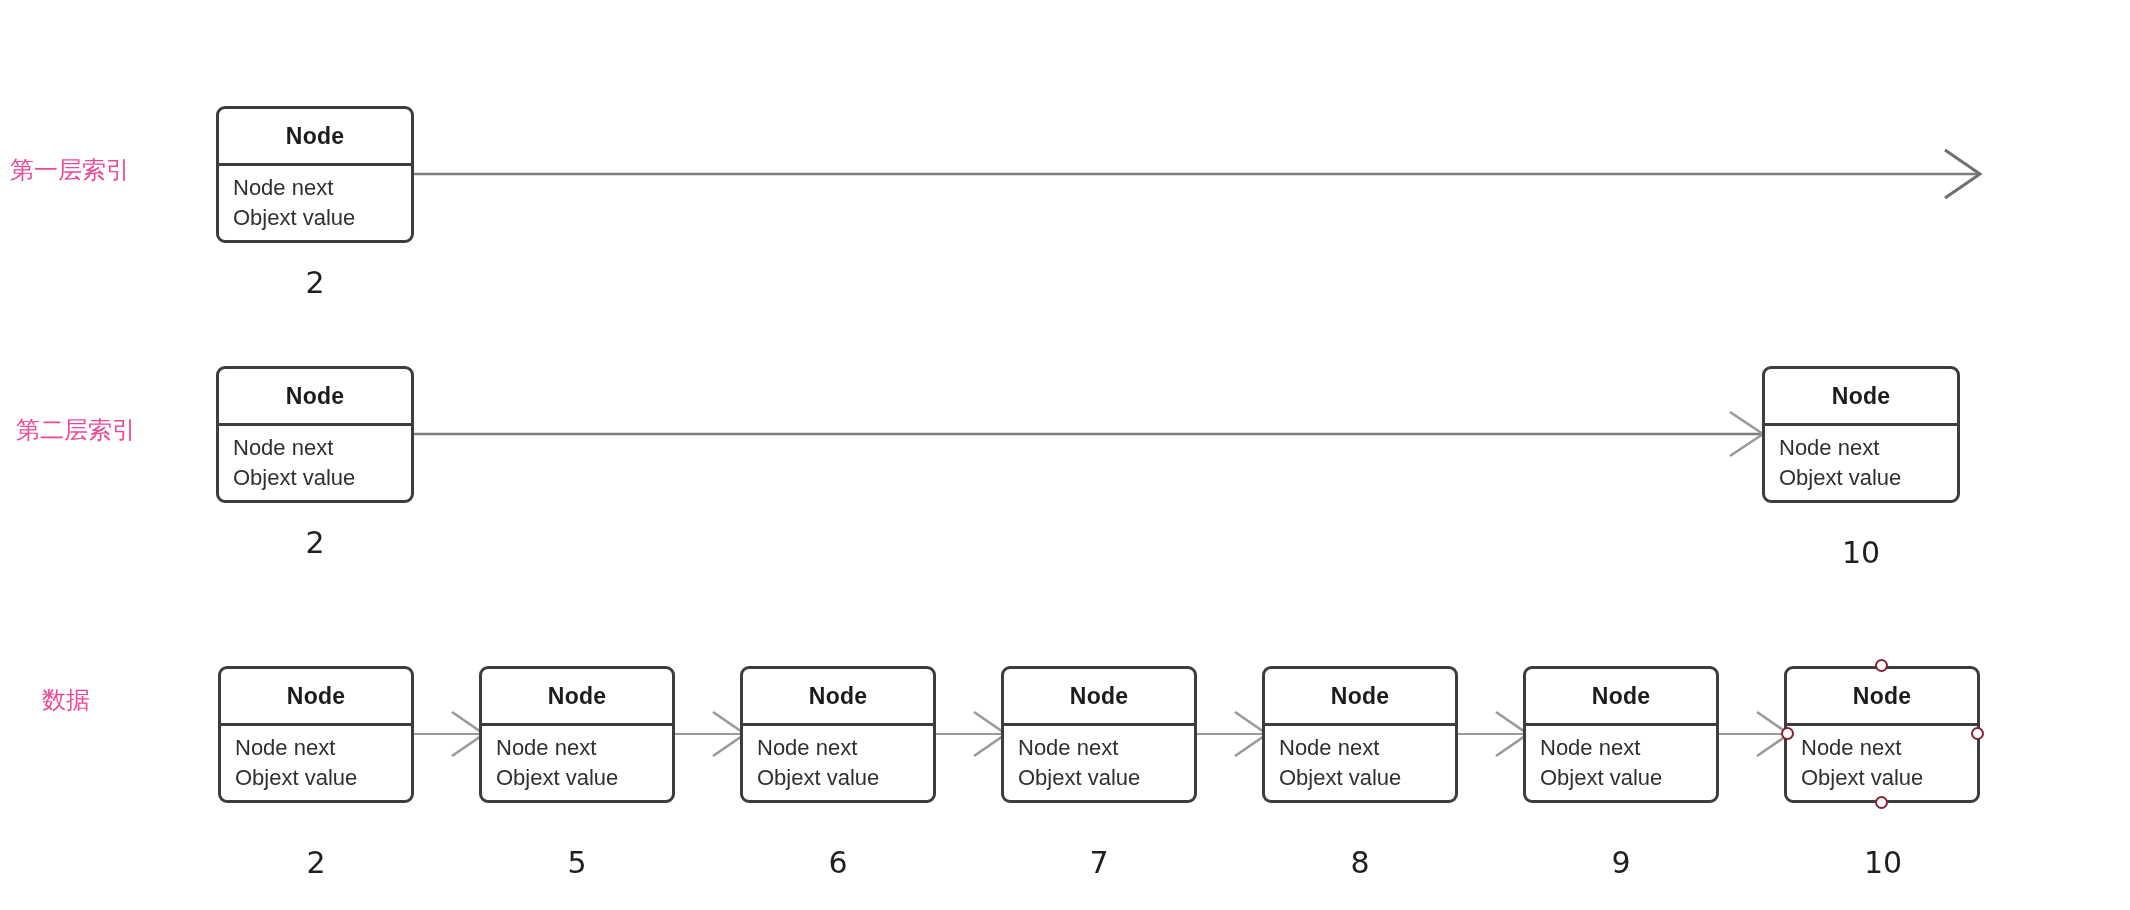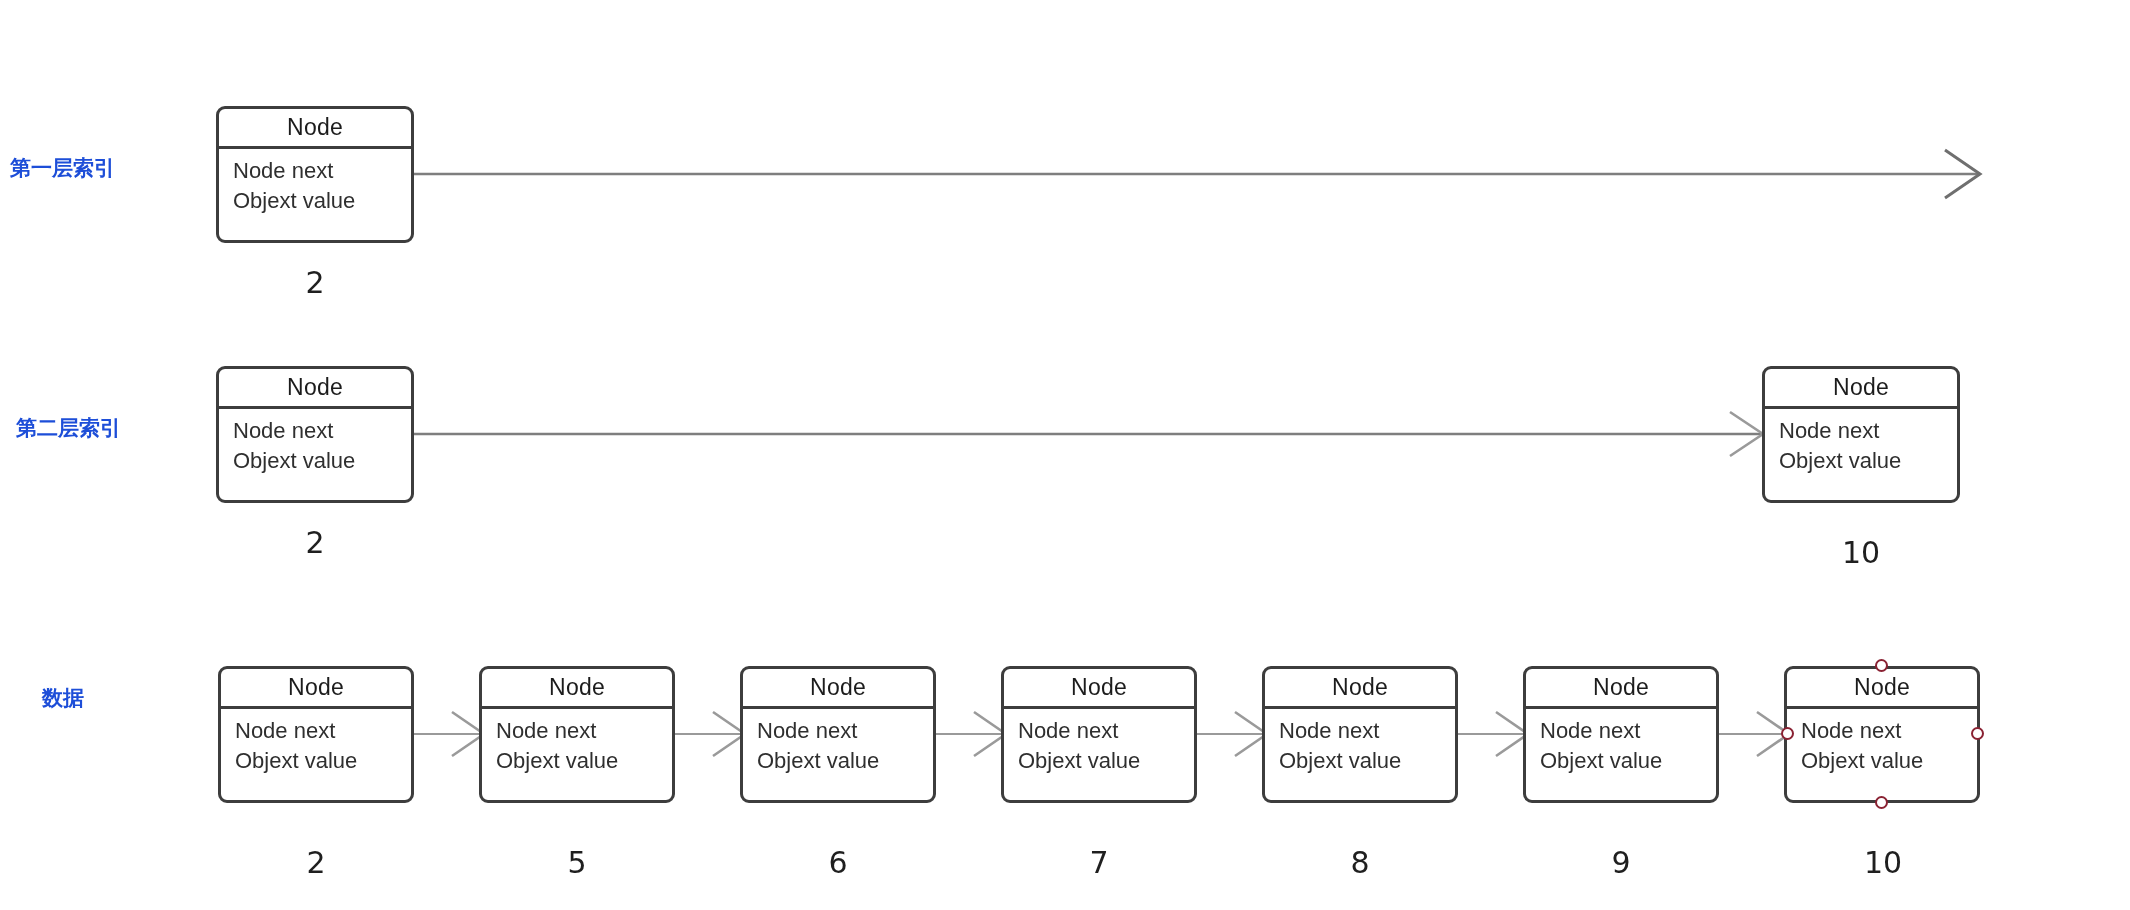--- a/index.html
+++ b/index.html
@@ -28,46 +28,45 @@
     position: absolute;
     left: 0; top: 0;
     width: 2130px;
     height: 910px;
     pointer-events: none;
   }
 
   
   .row-label {
     position: absolute;
-    font-size: 21px;
+    font-size: 24px;
     line-height: 1;
-    color: #1d4ed8;
+    color: #ec4899;
     white-space: nowrap;
     font-family: "DejaVu Sans", "Liberation Sans", sans-serif;
-    font-weight: bold;
   }
 
   
   .node {
     position: absolute;
     box-sizing: border-box;
     background: #ffffff;
     border: 3px solid #3d3d3d;
     border-radius: 9px;
     overflow: visible;
   }
   .node-head {
     box-sizing: border-box;
-    height: 40px;
+    height: 57px;
     display: flex;
     align-items: center;
     justify-content: center;
     border-bottom: 3px solid #3d3d3d;
     font-size: 23px;
-    font-weight: normal;
+    font-weight: bold;
     color: #1c1c1c;
     letter-spacing: 0.2px;
   }
   .node-body {
     box-sizing: border-box;
     padding: 7px 0 0 14px;
     font-size: 22px;
     line-height: 30px;
     color: #2f2f2f;
   }

